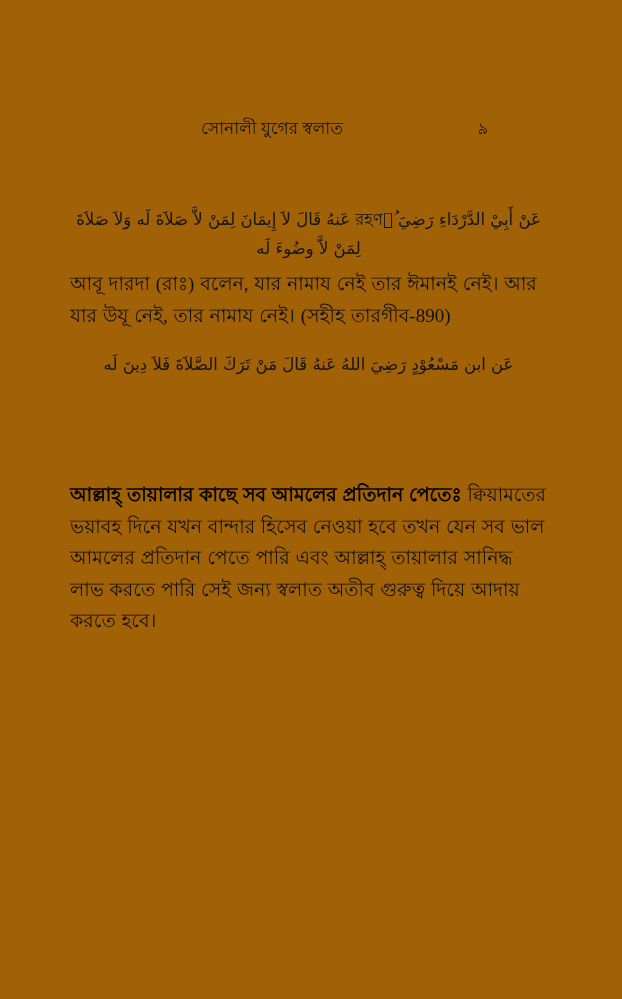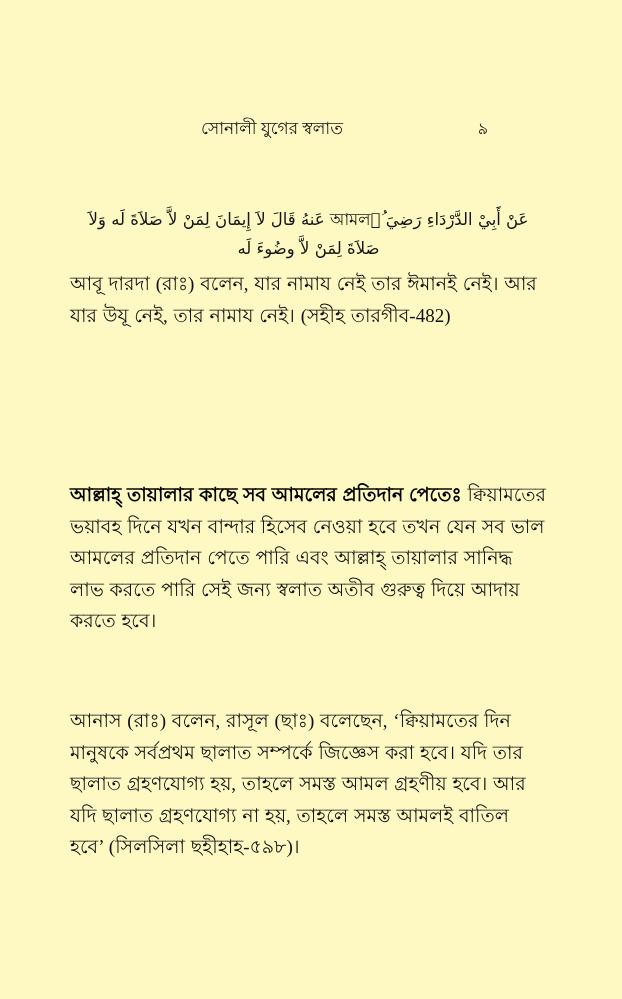--- a/index.html
+++ b/index.html
@@ -4,21 +4,21 @@
 <style>
   html, body {
     margin: 0;
     padding: 0;
     background: #ffffff;
   }
   .page {
     position: relative;
     width: 622px;
     height: 999px;
-    background: #fef9c3;
+    background: #a16207;
     color: #121212;
     font-family: "Liberation Serif", serif;
     overflow: hidden;
   }
   .abs { position: absolute; }
 
   
   .header-title {
     top: 117px;
     left: 70px;
@@ -75,23 +75,23 @@
   }
 </style>
 </head>
 <body>
 
 <div class="page">
 
   <div class="abs header-title">সোনালী যুগের স্বলাত</div>
   <div class="abs page-number">৯</div>
 
-  <div class="abs arabic arabic-1" dir="rtl">عَنْ أَبِيْ الدَّرْدَاءِ رَضِيَ আমলইُ عَنهُ قَالَ لاَ إِيمَانَ لِمَنْ لاَّ صَلاَةَ لَه وَلاَ صَلاَةَ لِمَنْ لاَّ وضُوءَ لَه</div>
-  <div class="abs bengali bengali-1">আবূ দারদা (রাঃ) বলেন, যার নামায নেই তার ঈমানই নেই। আর যার উযূ নেই, তার নামায নেই।  (সহীহ তারগীব-482)</div>
+  <div class="abs arabic arabic-1" dir="rtl">عَنْ أَبِيْ الدَّرْدَاءِ رَضِيَ রহণযُ عَنهُ قَالَ لاَ إِيمَانَ لِمَنْ لاَّ صَلاَةَ لَه وَلاَ صَلاَةَ لِمَنْ لاَّ وضُوءَ لَه</div>
+  <div class="abs bengali bengali-1">আবূ দারদা (রাঃ) বলেন, যার নামায নেই তার ঈমানই নেই। আর যার উযূ নেই, তার নামায নেই।  (সহীহ তারগীব-890)</div>
 
+  <div class="abs arabic arabic-2" dir="rtl">عَن ابن مَسْعُوْدٍ رَضِيَ اللهُ عَنهُ قَالَ مَنْ تَرَكَ الصَّلاَةَ فَلاَ دِينَ لَه</div>
 
   <div class="abs bengali section-para">
     <span class="section-heading">আল্লাহ্‌ তায়ালার কাছে সব আমলের প্রতিদান পেতেঃ</span><span> ক্বিয়ামতের ভয়াবহ দিনে যখন বান্দার হিসেব নেওয়া হবে তখন যেন সব ভাল আমলের প্রতিদান পেতে পারি এবং আল্লাহ্‌ তায়ালার সানিদ্ধ লাভ করতে পারি সেই জন্য স্বলাত অতীব গুরুত্ব দিয়ে আদায় করতে হবে।</span>
   </div>
 
-  <div class="abs bengali bengali-3">আনাস (রাঃ) বলেন, রাসূল (ছাঃ) বলেছেন, ‘ক্বিয়ামতের দিন মানুষকে সর্বপ্রথম ছালাত সম্পর্কে জিজ্ঞেস করা হবে। যদি তার ছালাত গ্রহণযোগ্য হয়, তাহলে সমস্ত আমল গ্রহণীয় হবে। আর যদি ছালাত গ্রহণযোগ্য না হয়, তাহলে সমস্ত আমলই বাতিল হবে’ (সিলসিলা ছহীহাহ-৫৯৮)।</div>
 
 </div>
 
 </body></html>

